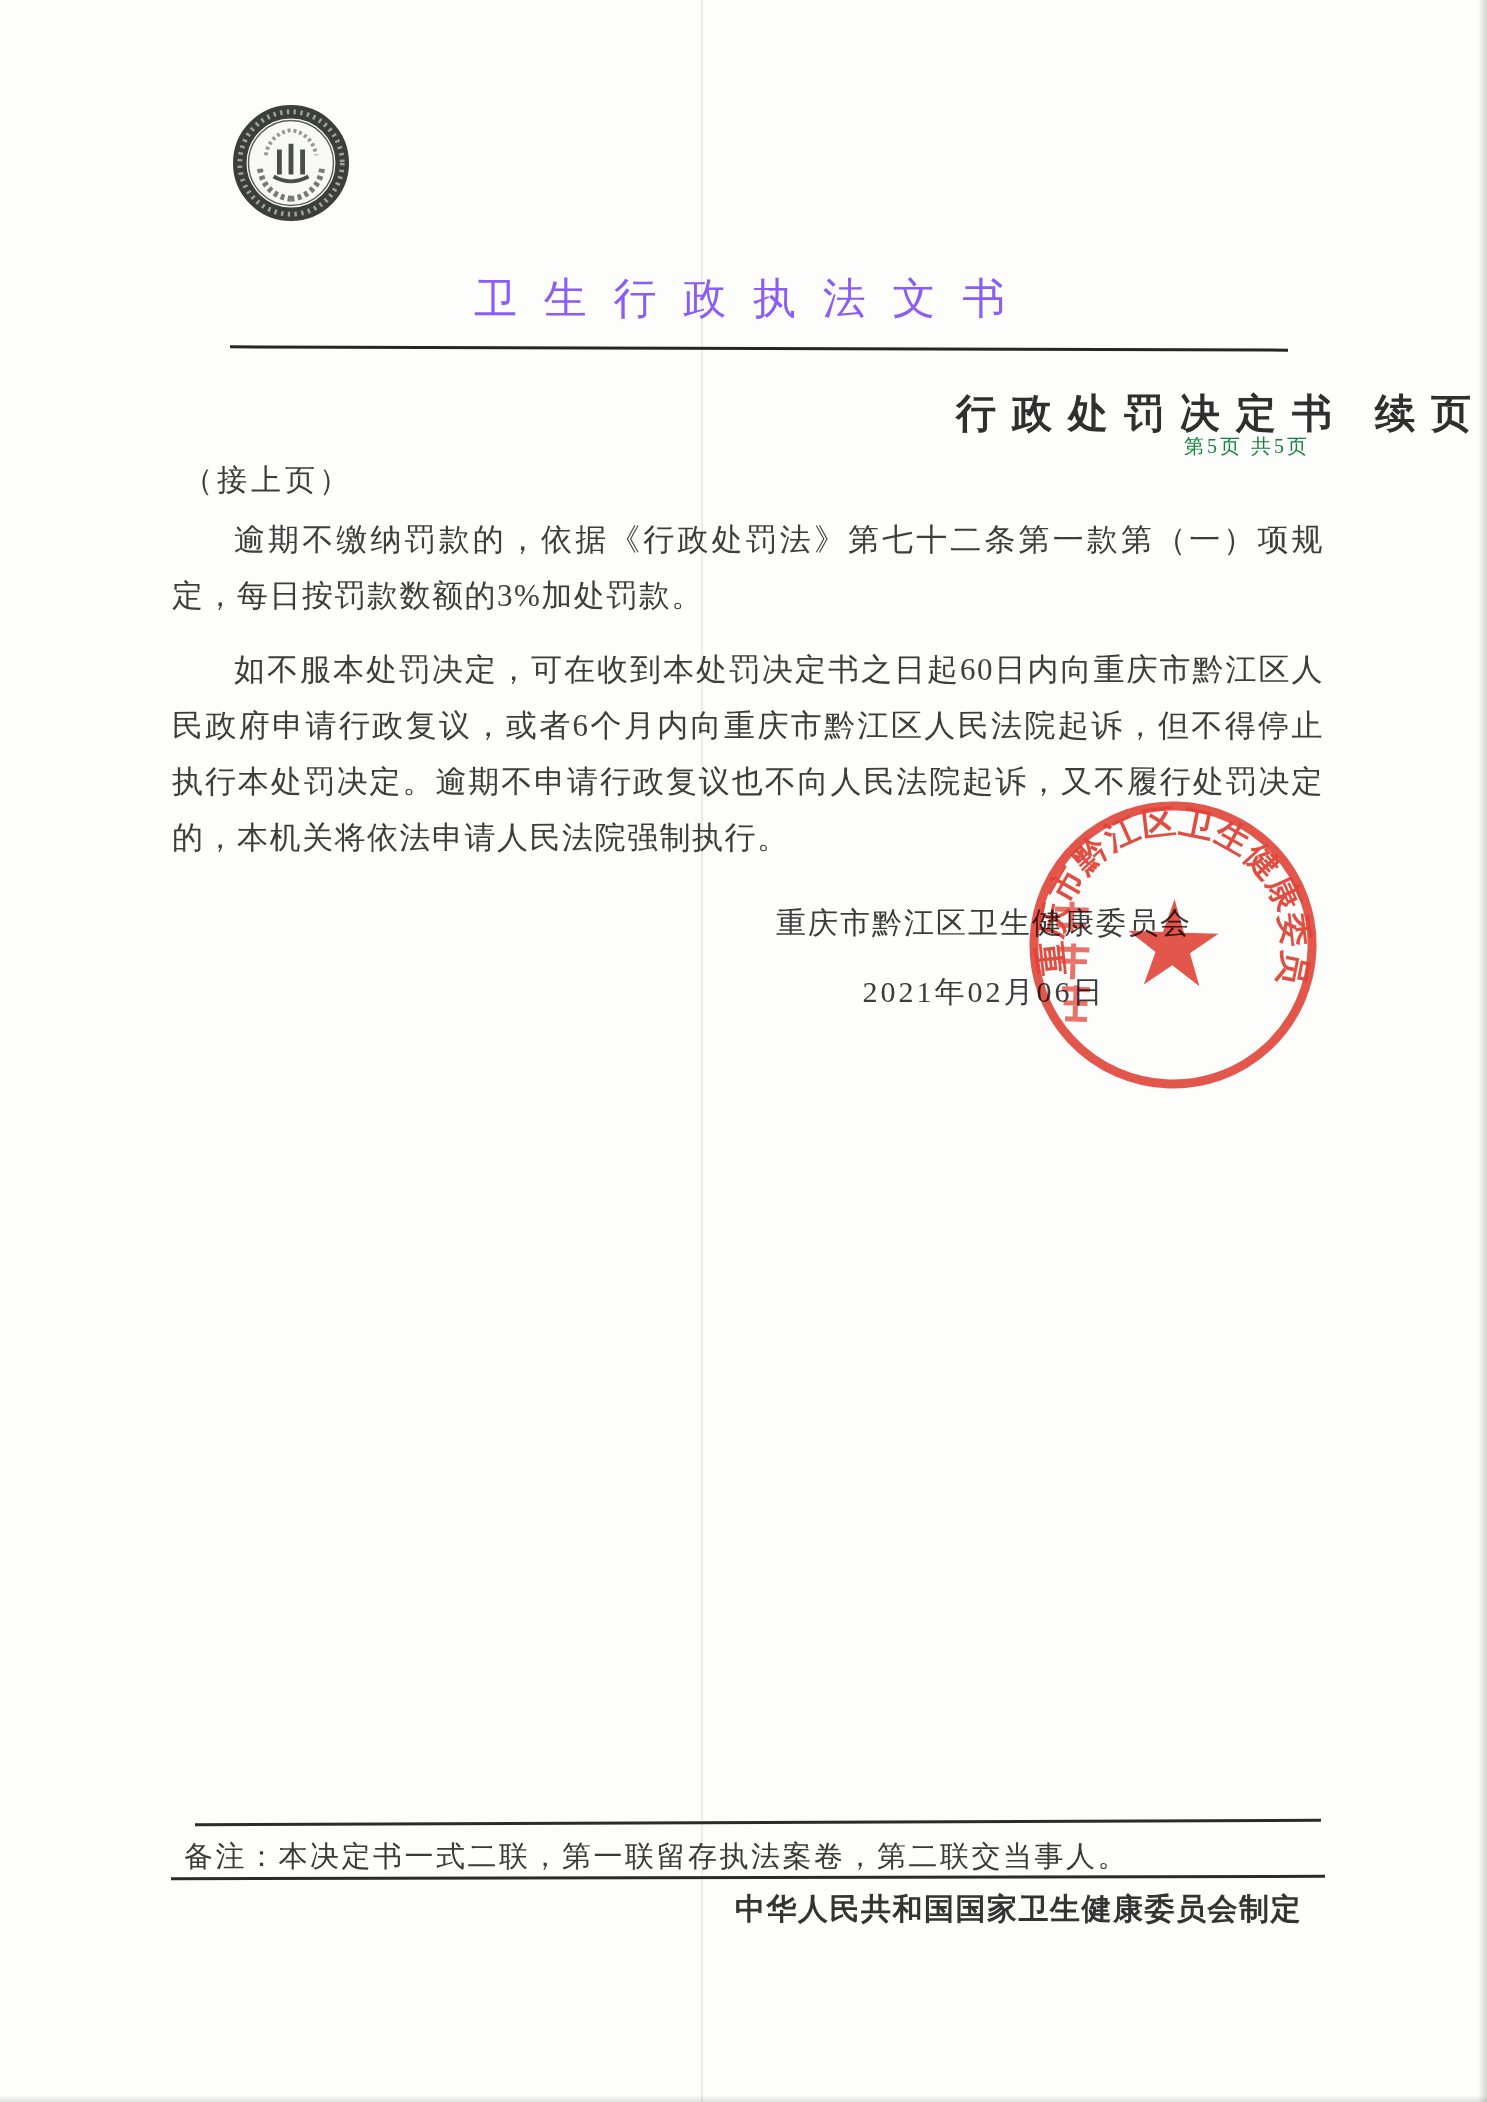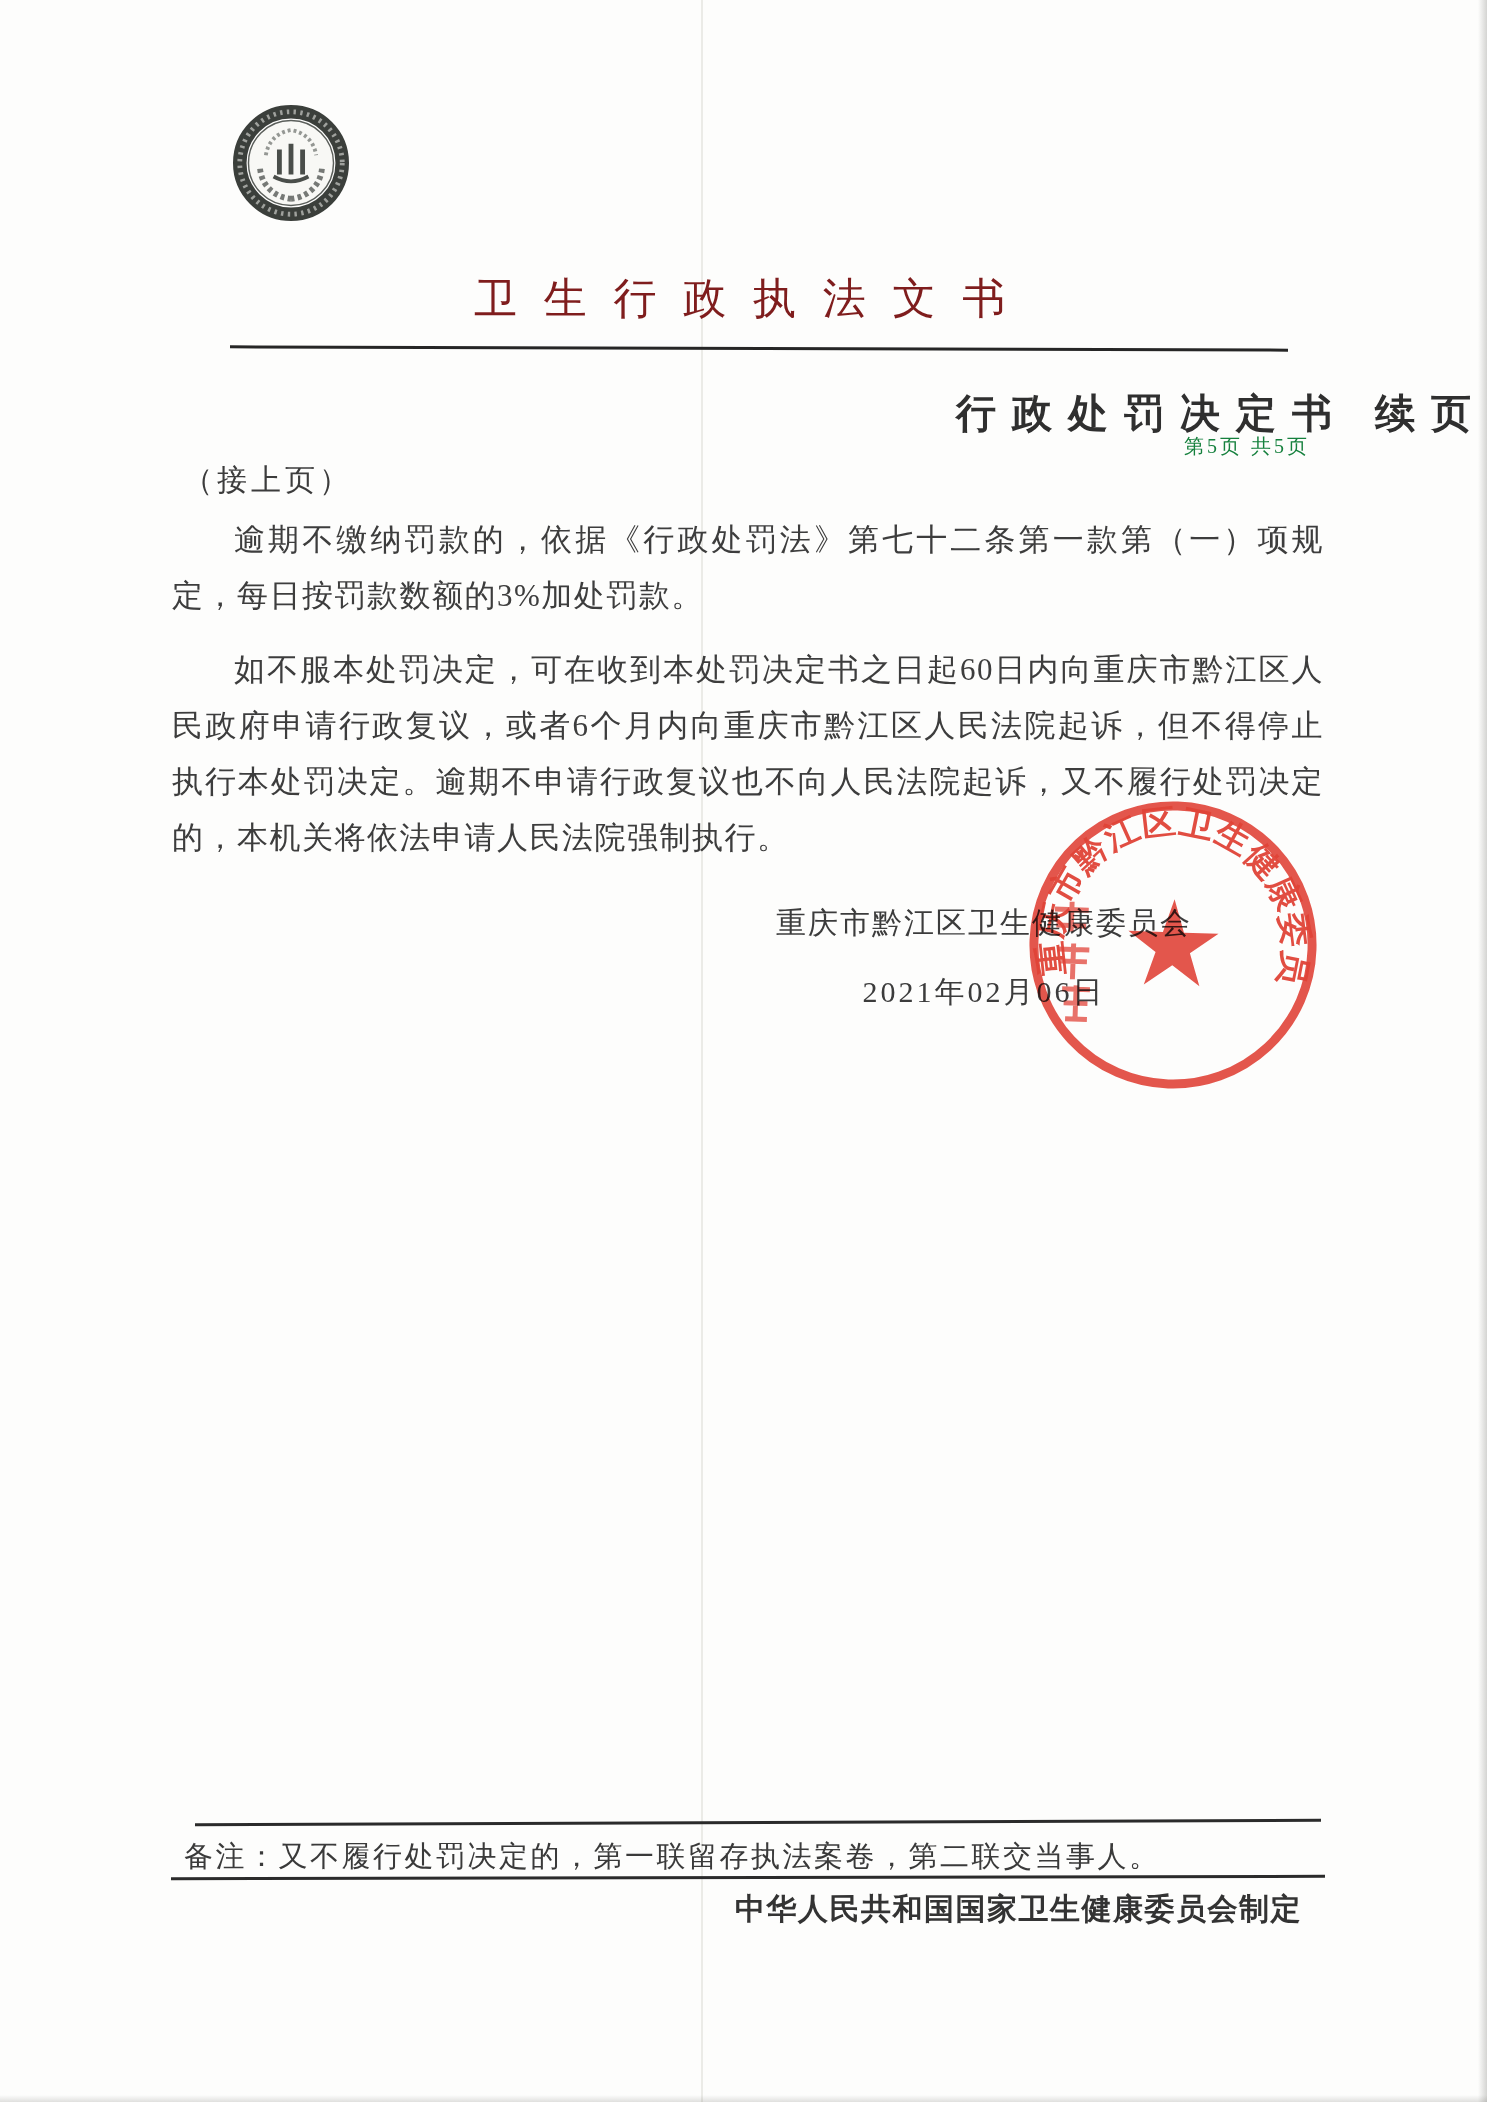--- a/index.html
+++ b/index.html
@@ -11,21 +11,21 @@
   }
   .scan-edge-right{position:absolute;top:0;right:0;width:9px;height:100%;
     background:linear-gradient(to right,rgba(0,0,0,0),rgba(90,90,85,0.25));}
   .scan-edge-bottom{position:absolute;bottom:0;left:0;width:100%;height:7px;
     background:linear-gradient(to bottom,rgba(0,0,0,0),rgba(90,90,85,0.18));}
   .fold-line{position:absolute;top:0;left:701px;width:2px;height:100%;
     background:#ebebe7;}
   .emblem{position:absolute;left:233px;top:105px;width:116px;height:116px;}
   .letterhead-title{
     position:absolute;top:270px;left:0;width:100%;text-align:center;
-    font-size:43px;letter-spacing:8px;color:#7f1d1d;font-weight:500;
+    font-size:43px;letter-spacing:8px;color:#8b5cf6;font-weight:500;
   }
   .title-rule{
     position:absolute;top:347px;left:230px;width:1058px;height:3px;
     background:#262626;transform:rotate(0.18deg);
   }
   .doc-subtitle{
     position:absolute;top:386px;left:0;width:100%;text-align:right;
     font-family:"Liberation Sans","DejaVu Sans",sans-serif;
     font-weight:bold;font-size:40px;letter-spacing:16px;color:#2f2f2f;
   }
@@ -119,15 +119,15 @@
     <polygon opacity="0.9" points="150,104 160.6,137.2 195.4,137.2 167.3,157.7 178,190.7 150,170.3 122,190.7 132.7,157.7 104.6,137.2 139.4,137.2" fill="#e03428"></polygon>
     <g stroke-width="5" fill="none" opacity="0.75" stroke="#e03428">
       <path d="M30 118 h34 M47 110 v30 M32 134 h30"></path>
       <path d="M34 158 h32 M38 170 h26 M50 152 v36"></path>
       <path d="M40 198 h28 M42 212 h24 M54 194 v34 M44 228 h22"></path>
     </g>
   </svg>
 </div>
 
 <div class="remark-rule-top"></div>
-<div class="remark-note">备注：又不履行处罚决定的，第一联留存执法案卷，第二联交当事人。</div>
+<div class="remark-note">备注：本决定书一式二联，第一联留存执法案卷，第二联交当事人。</div>
 <div class="remark-rule-bottom"></div>
 <div class="footer-issuer">中华人民共和国国家卫生健康委员会制定</div>
 
 </body></html>

